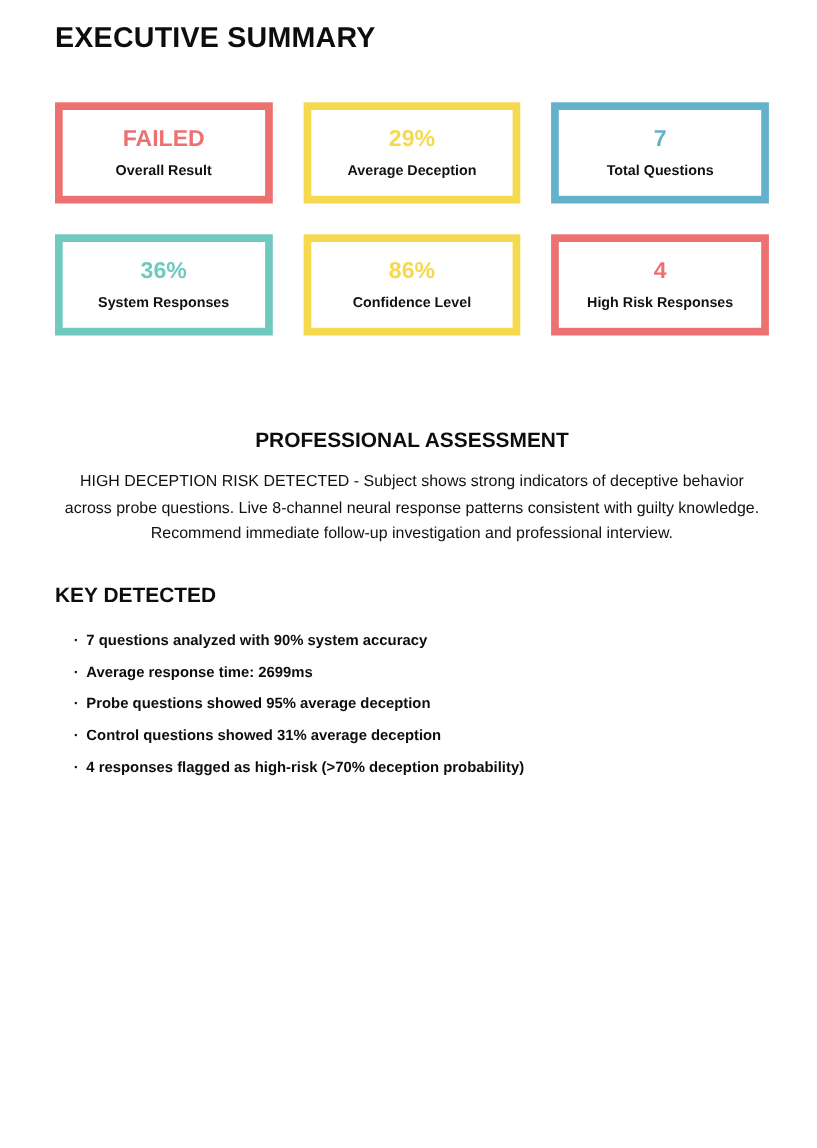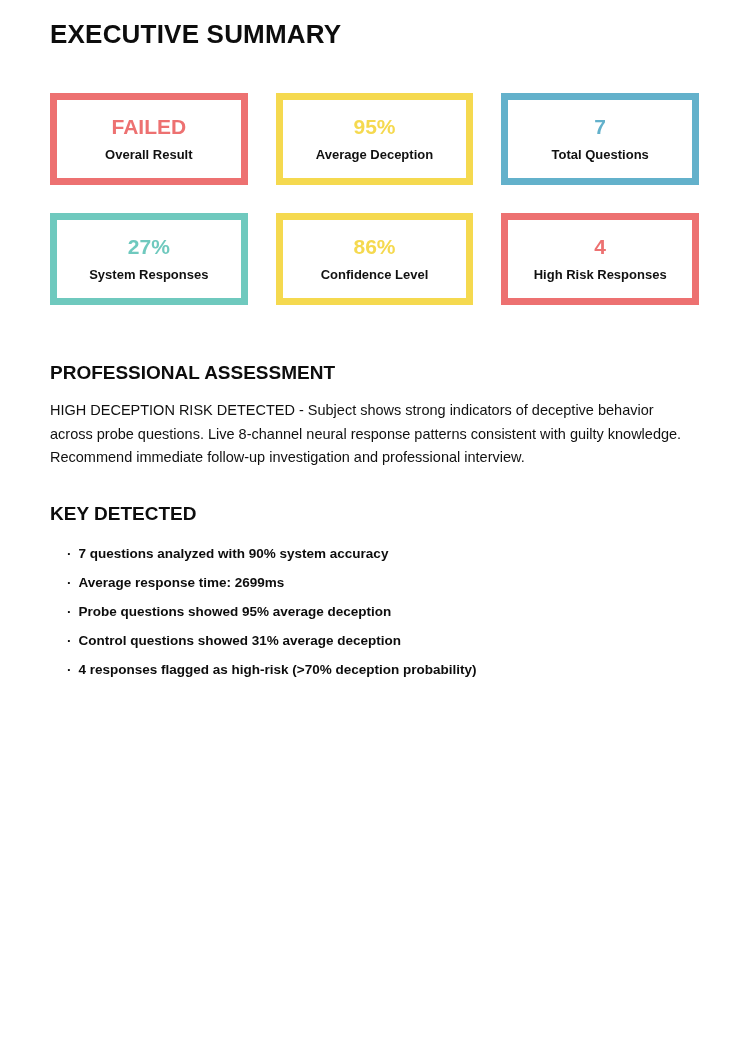--- a/index.html
+++ b/index.html
@@ -57,21 +57,21 @@
     color: #111111;
     line-height: 1;
   }
   .section-heading {
     margin: 0;
     font-size: 19px;
     font-weight: bold;
     color: #0d0d0d;
     line-height: 1.15;
   }
-  .assessment-section { margin-top: 57px; }
+  .assessment-section { margin-top: 85px; text-align: center; }
   .assessment-body {
     margin: 16px 0 0 0;
     font-size: 14.5px;
     font-weight: normal;
     line-height: 1.62;
     color: #111111;
   }
   .findings-section { margin-top: 33px; }
   .findings-list {
     margin: 22px 0 0 0;
@@ -107,31 +107,31 @@
   <h1 class="doc-title">EXECUTIVE SUMMARY</h1>
 
   <div class="cards-grid">
 
     <div class="card" style="--accent: #ED7171;">
       <div class="card-value">FAILED</div>
       <div class="card-label">Overall Result</div>
     </div>
 
     <div class="card" style="--accent: #F5D94F;">
-      <div class="card-value">95%</div>
+      <div class="card-value">29%</div>
       <div class="card-label">Average Deception</div>
     </div>
 
     <div class="card" style="--accent: #63B1CB;">
       <div class="card-value">7</div>
       <div class="card-label">Total Questions</div>
     </div>
 
     <div class="card" style="--accent: #6FC9BE;">
-      <div class="card-value">27%</div>
+      <div class="card-value">36%</div>
       <div class="card-label">System Responses</div>
     </div>
 
     <div class="card" style="--accent: #F5D94F;">
       <div class="card-value">86%</div>
       <div class="card-label">Confidence Level</div>
     </div>
 
     <div class="card" style="--accent: #ED7171;">
       <div class="card-value">4</div>

